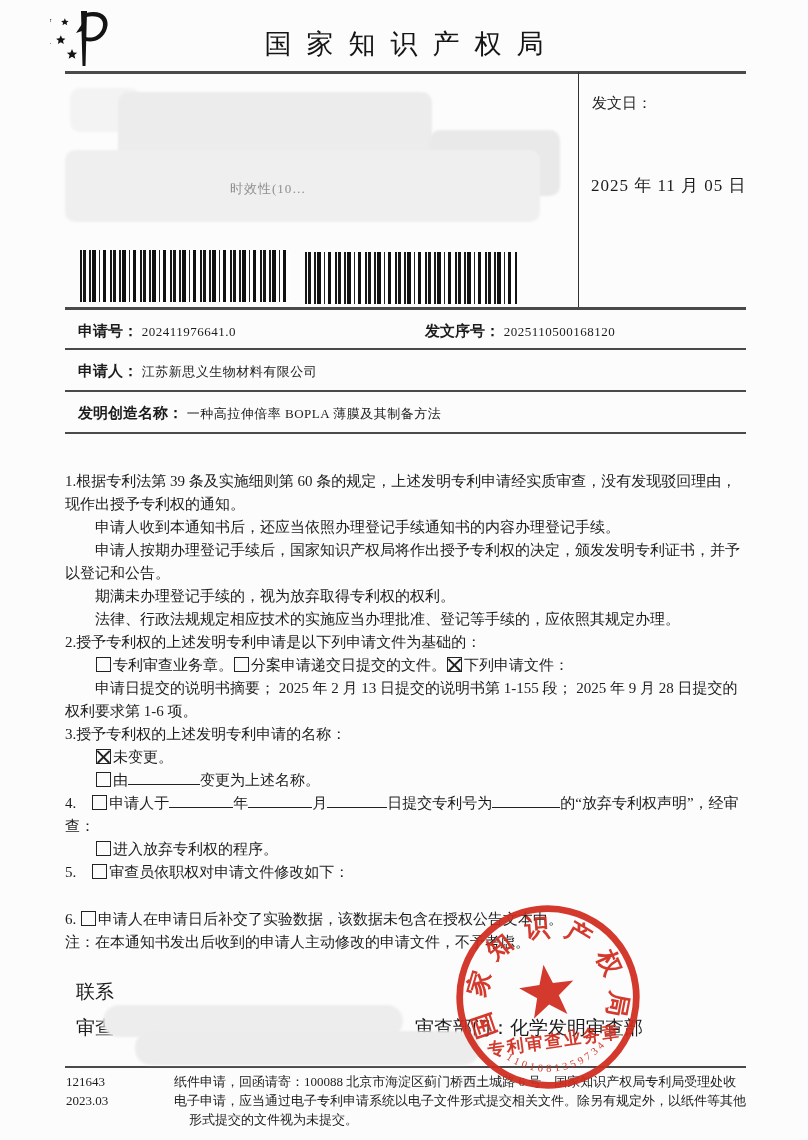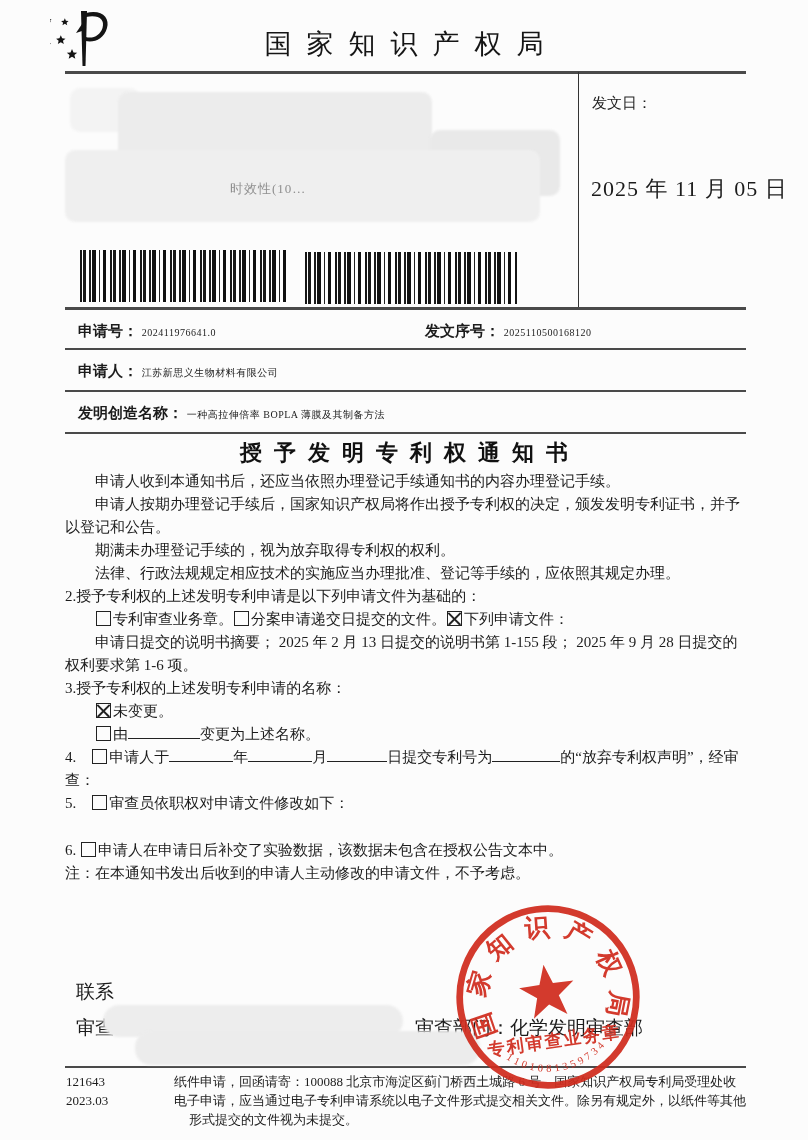--- a/index.html
+++ b/index.html
@@ -11,36 +11,36 @@
   .abs { position:absolute; }
   .hr { position:absolute; background:#4a4a4a; }
   
   .hdr-title {
     position:absolute; left:0; top:26px; width:100%; text-align:center;
     font-size:27px; letter-spacing:15px; color:#151515; text-indent:15px;
   }
   
   .dispatch { position:absolute; left:578px; top:72px; width:168px; height:236px; border-left:1.5px solid #333; }
   .dispatch .lbl { position:absolute; left:13px; top:22px; font-size:15px;text-align:center; }
-  .dispatch .dt  { position:absolute; left:12px; top:102px; width:150px; font-size:22px; letter-spacing:1px; white-space:nowrap; }
+  .dispatch .dt  { position:absolute; left:12px; top:102px; width:150px; font-size:17px; letter-spacing:1px; white-space:nowrap; }
   
   .blob { position:absolute; border-radius:10px; filter:blur(1px); }
   .faint { position:absolute; color:#8f8f8f; font-size:13px; filter:blur(0.6px); letter-spacing:1px; }
   
   .barcode {
     position:absolute; height:52px;
     background:repeating-linear-gradient(90deg,
       #151515 0 2px, #fff 2px 3px, #171717 3px 6px, #fff 6px 9px,
       #1c1c1c 9px 11px, #fff 11px 12px, #101010 12px 16px, #fff 16px 19px,
       #242424 19px 20px, #fff 20px 23px, #111 23px 26px, #fff 26px 30px);
   }
   
   .mrow { position:absolute; left:65px; width:683px; font-size:15px; white-space:nowrap; }
   .mlabel { font-family:"Liberation Sans", sans-serif; font-weight:bold; font-size:15px; }
-  .mval { font-size:10px; letter-spacing:0.5px; }
+  .mval { font-size:13px; letter-spacing:0.5px; }
   
   .ntitle {
     position:absolute; left:0; top:438px; width:100%; text-align:center;
     font-size:22px; font-weight:bold; letter-spacing:12px; text-indent:12px; color:#111;
   }
   
   .body { position:absolute; left:65px; top:470px; width:684px; }
   .bl { font-size:15px; line-height:23px; }
   .bl .t { white-space:pre-wrap; }
   .ind1 { text-indent:2em; }
@@ -121,34 +121,35 @@
   <div class="hr" style="left:65px; top:390px; width:681px; height:1.5px;"></div>
 
   <div class="mrow" style="top:404px;">
     <span style="position:absolute; left:13px;">
       <span class="mlabel">发明创造名称：</span>
       <span class="mval">一种高拉伸倍率 BOPLA 薄膜及其制备方法</span>
     </span>
   </div>
   <div class="hr" style="left:65px; top:432px; width:681px; height:1.5px;"></div>
 
-  <div class="ntitle">授予发明专利权通知书</div>
 
   <div class="body">
+      <div class="bl ind0"><span class="t">1.根据专利法第 39 条及实施细则第 60 条的规定，上述发明专利申请经实质审查，没有发现驳回理由，现作出授予专利权的通知。</span></div>
       <div class="bl ind1"><span class="t">申请人收到本通知书后，还应当依照办理登记手续通知书的内容办理登记手续。</span></div>
       <div class="bl ind1"><span class="t">申请人按期办理登记手续后，国家知识产权局将作出授予专利权的决定，颁发发明专利证书，并予以登记和公告。</span></div>
       <div class="bl ind1"><span class="t">期满未办理登记手续的，视为放弃取得专利权的权利。</span></div>
       <div class="bl ind1"><span class="t">法律、行政法规规定相应技术的实施应当办理批准、登记等手续的，应依照其规定办理。</span></div>
       <div class="bl ind0"><span class="t">2.授予专利权的上述发明专利申请是以下列申请文件为基础的：</span></div>
       <div class="bl ind1"><span class="cbx"></span><span class="t">专利审查业务章。</span><span class="cbx"></span><span class="t">分案申请递交日提交的文件。</span><span class="cbx checked"></span><span class="t">下列申请文件：</span></div>
       <div class="bl ind1"><span class="t">申请日提交的说明书摘要； 2025 年 2 月 13 日提交的说明书第 1-155 段； 2025 年 9 月 28 日提交的权利要求第 1-6 项。</span></div>
       <div class="bl ind0"><span class="t">3.授予专利权的上述发明专利申请的名称：</span></div>
       <div class="bl ind1"><span class="cbx checked"></span><span class="t">未变更。</span></div>
       <div class="bl ind1"><span class="cbx"></span><span class="t">由</span><span class="blank" style="width: 72px;"></span><span class="t">变更为上述名称。</span></div>
       <div class="bl ind0"><span class="t">4.　</span><span class="cbx"></span><span class="t">申请人于</span><span class="blank" style="width: 64px;"></span><span class="t">年</span><span class="blank" style="width: 64px;"></span><span class="t">月</span><span class="blank" style="width: 60px;"></span><span class="t">日提交专利号为</span><span class="blank" style="width: 68px;"></span><span class="t">的“放弃专利权声明”，经审查：</span></div>
+      <div class="bl ind1"><span class="cbx"></span><span class="t">进入放弃专利权的程序。</span></div>
       <div class="bl ind0"><span class="t">5.　</span><span class="cbx"></span><span class="t">审查员依职权对申请文件修改如下：</span></div>
       <div class="bl ind0 gapline"></div>
       <div class="bl ind0"><span class="t">6. </span><span class="cbx"></span><span class="t">申请人在申请日后补交了实验数据，该数据未包含在授权公告文本中。</span></div>
       <div class="bl ind0"><span class="t">注：在本通知书发出后收到的申请人主动修改的申请文件，不予考虑。</span></div>
     </div>
 
   <div class="brow" style="left:76px; top:1015px;">审查</div>
   <div class="brow" style="left:76px; top:979px;text-align:right;">联系</div>
   <div class="pill blob" style="left:103px; top:1005px; width:300px; height:32px; background:#ededed; z-index:2;"></div>
   <div class="pill blob" style="left:135px; top:1031px; width:345px; height:34px; background:#ececec; z-index:2;"></div>

